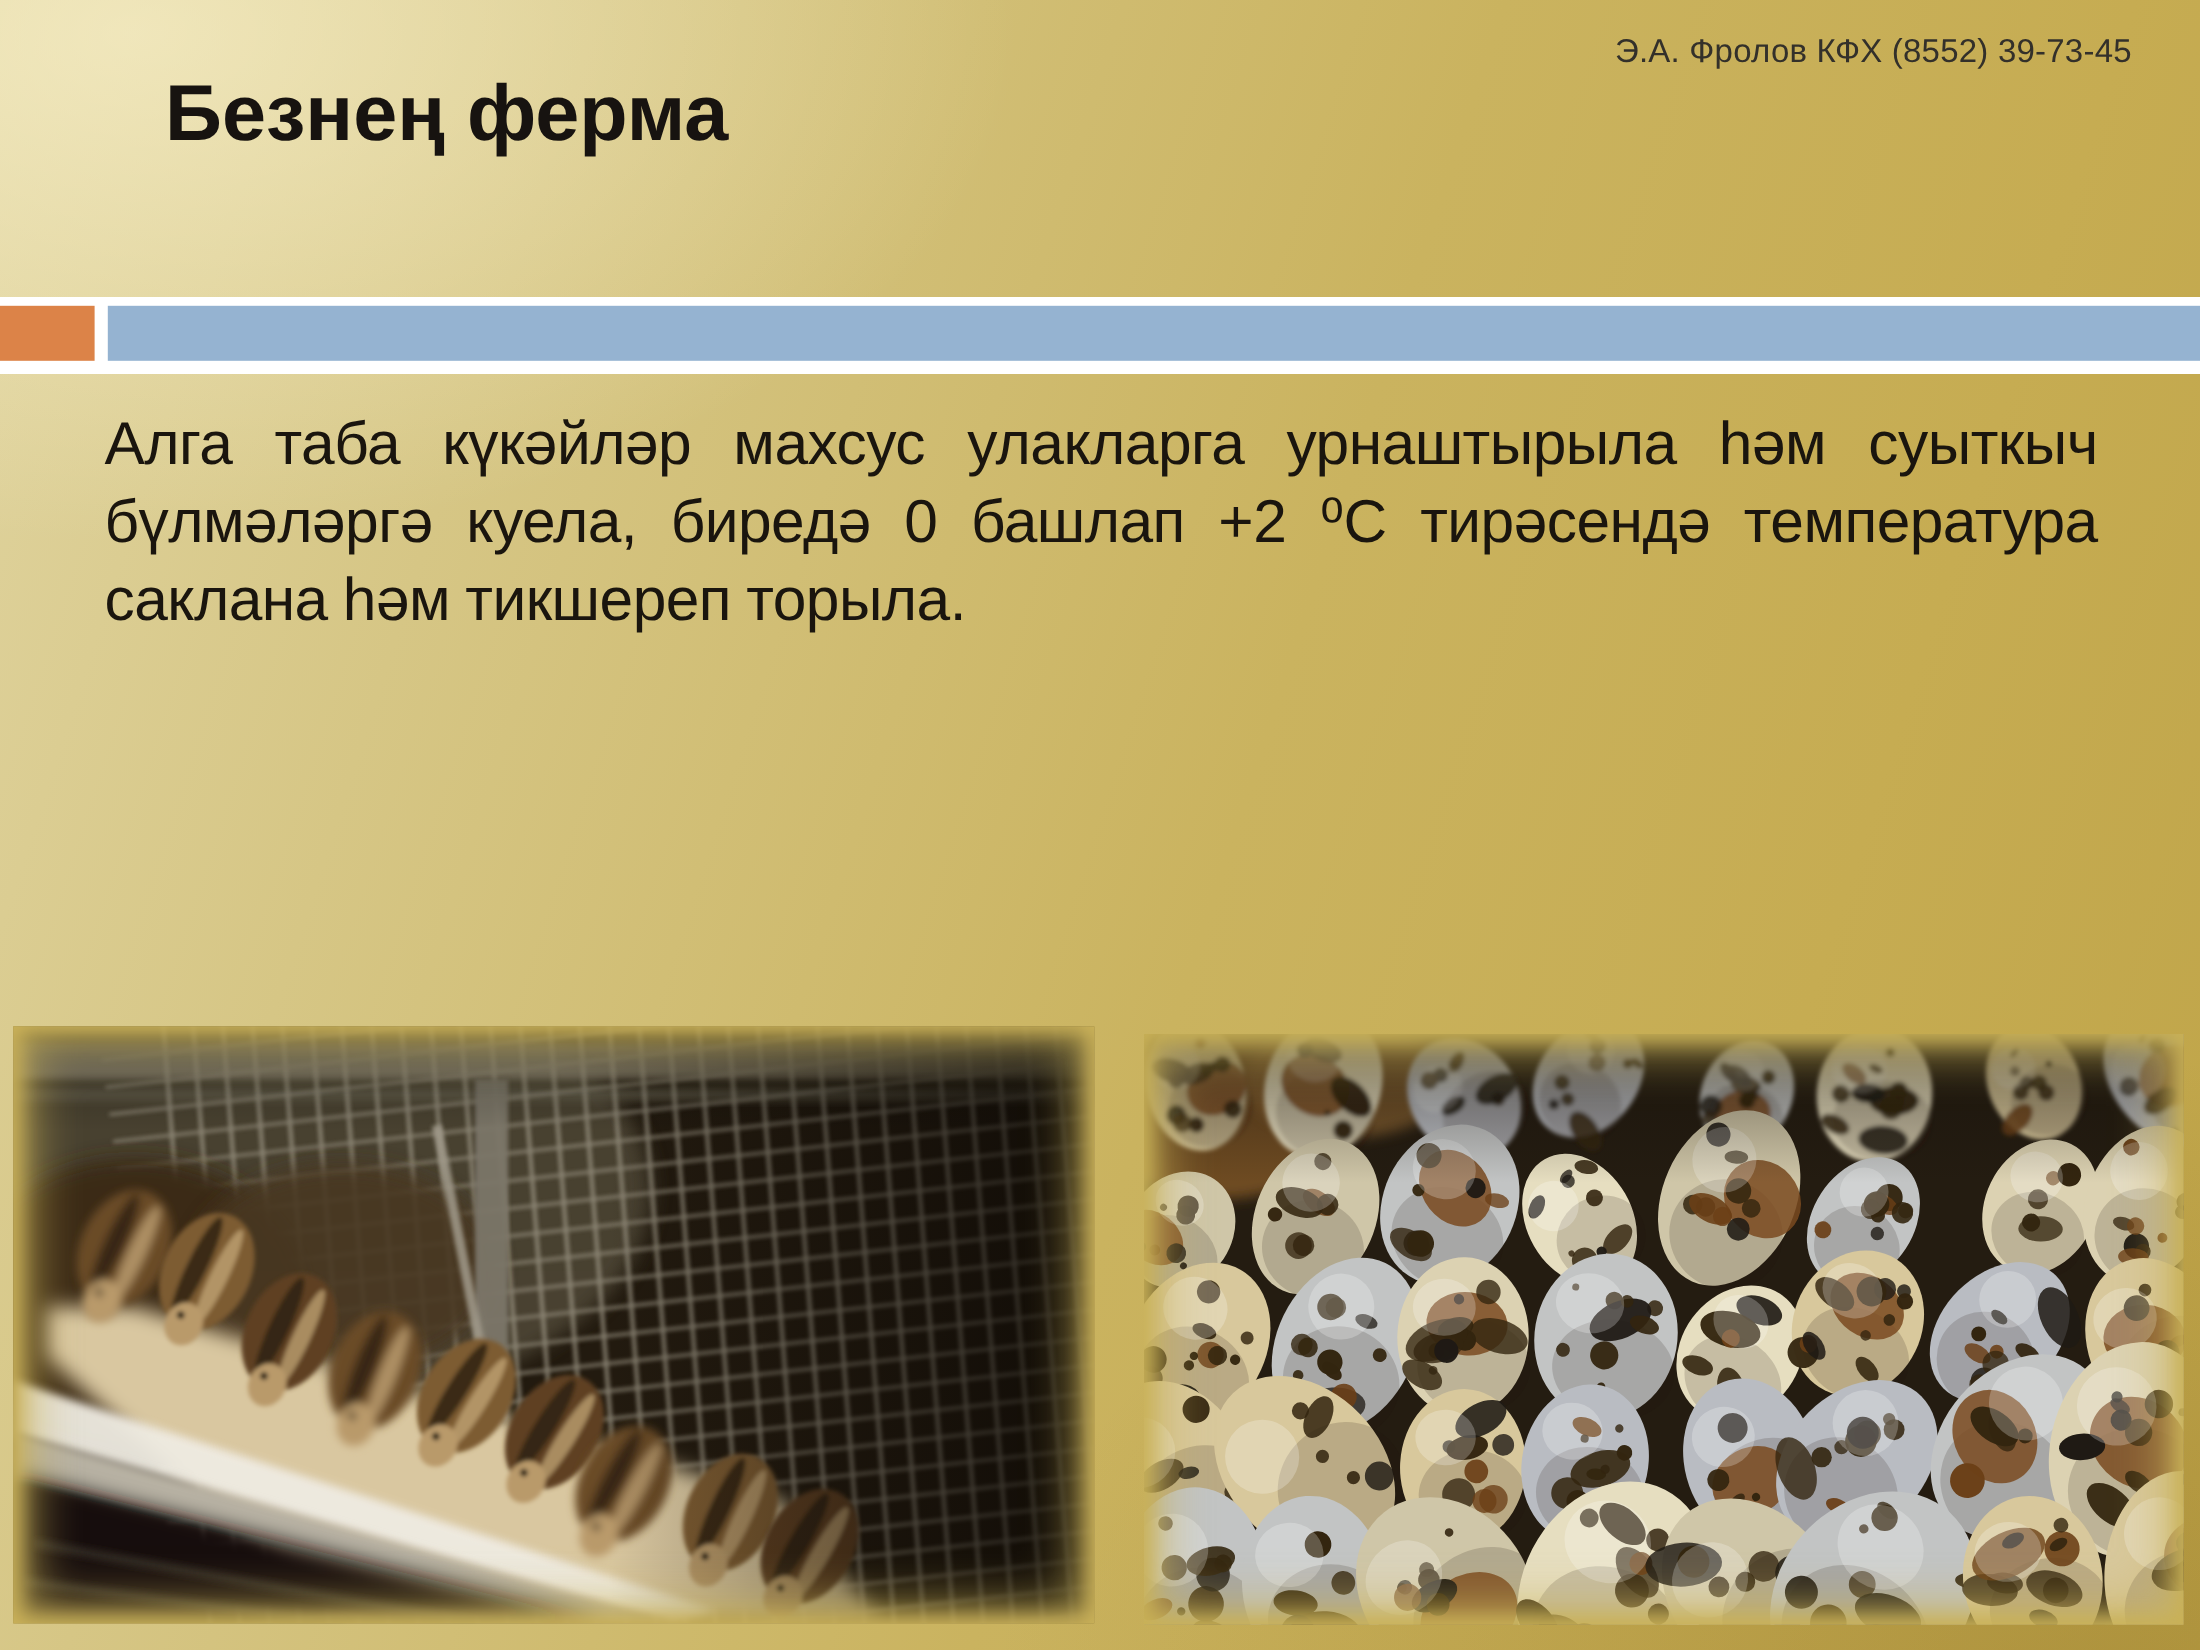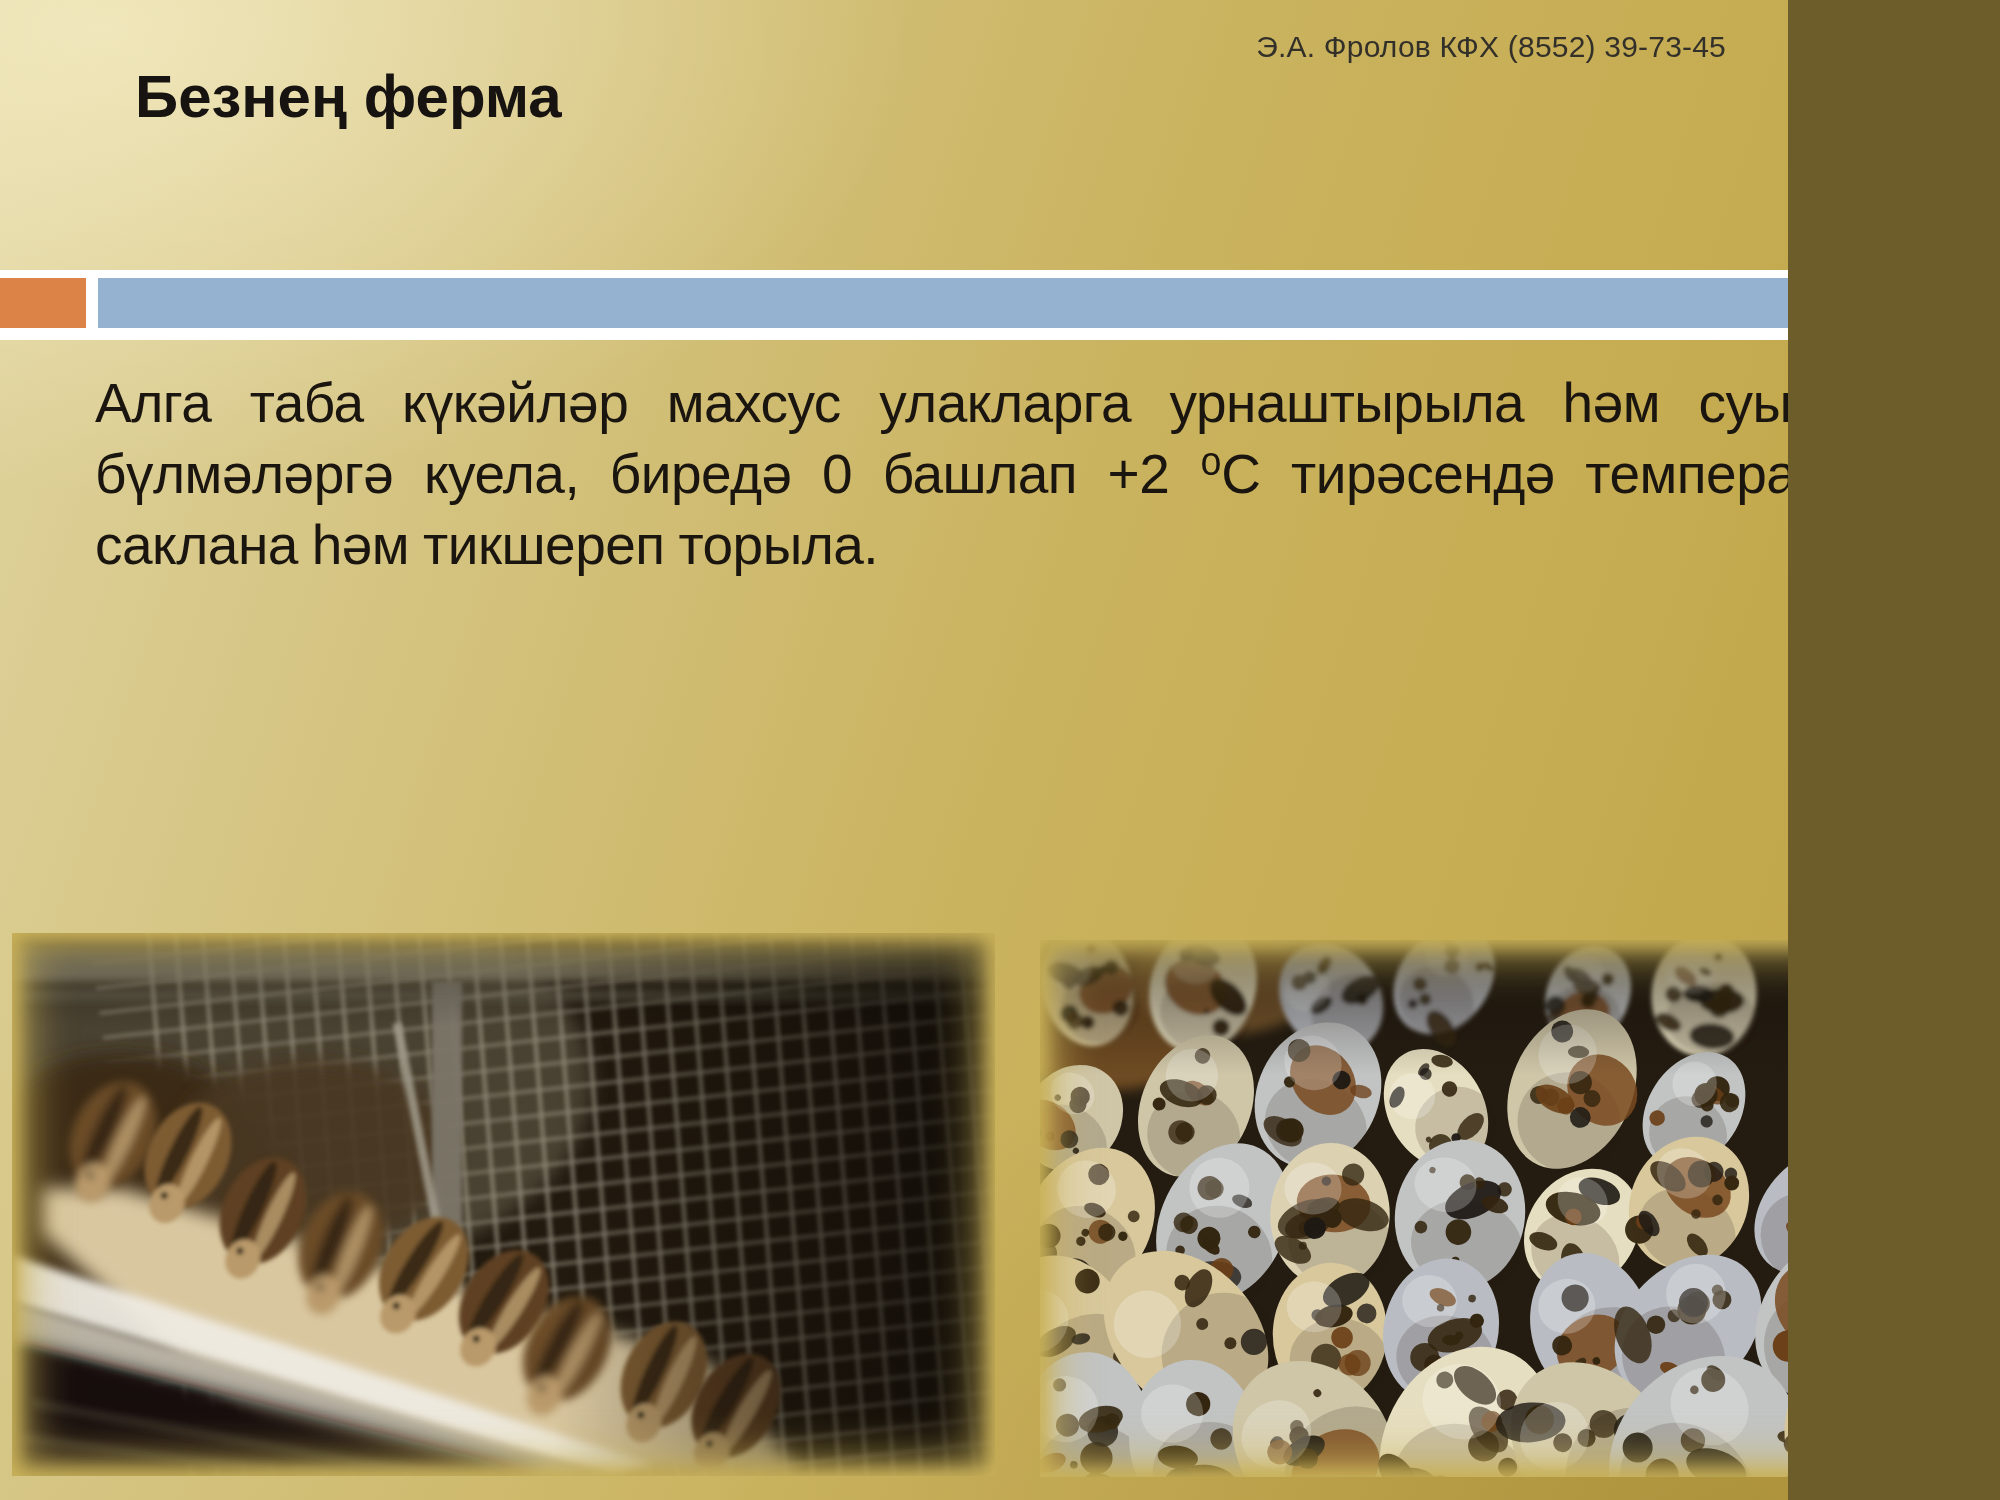--- a/index.html
+++ b/index.html
@@ -1,30 +1,30 @@
 <!DOCTYPE html>
 <html><head>
 <meta charset="utf-8">
 <style>
   html,body{margin:0;padding:0;background:#6d5d2b;}
   .slide{
-    position:relative;width:1788px;height:1500px;overflow:hidden;
+    position:relative;width:2000px;height:1500px;overflow:hidden;
     font-family:"Liberation Sans","DejaVu Sans",sans-serif;
     background:
       radial-gradient(1300px 750px at 6% 2%, rgba(255,248,215,0.55), rgba(255,248,215,0) 62%),
       radial-gradient(1700px 950px at 96% 102%, rgba(110,82,18,0.22), rgba(110,82,18,0) 60%),
       linear-gradient(108deg,#e0d49f 0%,#d6c685 22%,#cab35f 55%,#c6ac52 78%,#bfa448 100%);
   }
   .contact{
     position:absolute;top:30px;right:62px;
     font-size:30px;letter-spacing:0.2px;color:#33302a;
   }
   .title{
-    position:absolute;left:135px;top:62px;margin:0;
-    font-size:60px;font-weight:700;letter-spacing:0px;color:#171310;
+    position:absolute;left:150px;top:62px;margin:0;
+    font-size:72px;font-weight:700;letter-spacing:0px;color:#171310;
   }
   .band{position:absolute;left:0;top:270px;width:2000px;height:70px;background:#ffffff;}
   .bar-orange{position:absolute;left:0;top:8px;width:86px;height:50px;background:#dc8348;}
   .bar-blue{position:absolute;left:98px;top:8px;width:1902px;height:50px;background:#95b3d1;}
   .body-text{
     position:absolute;left:95px;top:368px;width:1812px;
     font-size:55px;line-height:71px;letter-spacing:-0.5px;word-spacing:-1px;
     color:#1a150e;text-align:justify;
   }
   .body-text p{margin:0;}

